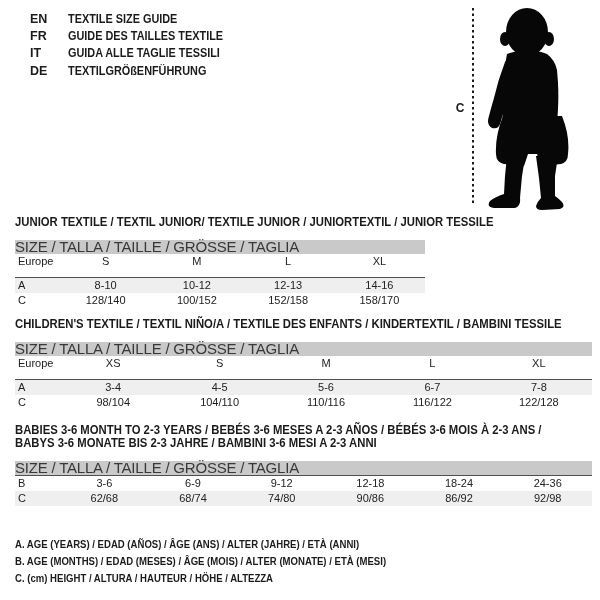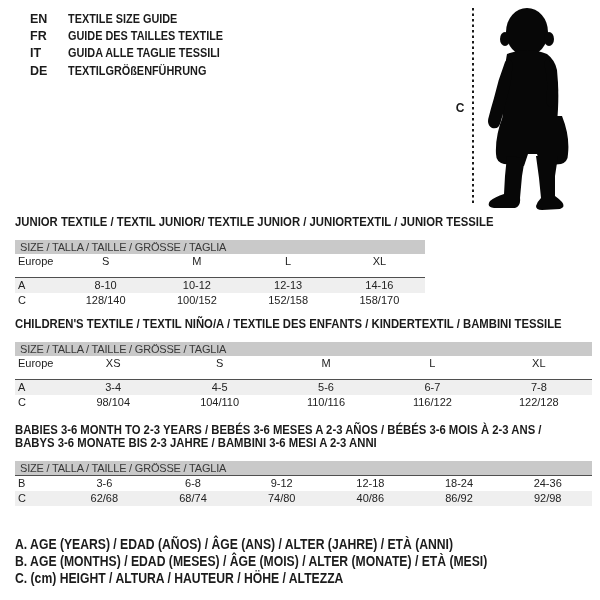--- a/index.html
+++ b/index.html
@@ -26,33 +26,33 @@
                    font-weight:bold; font-size:12px; }
 
   
   .tbl { position:absolute; left:15px; }
   .t1 { top:215px; width:410px; }
   .t2 { top:317px; width:577px; }
   .t3 { top:423px; width:577px; }
   .tbl-title { font-weight:bold; font-size:13px; line-height:13px; color:var(--text); white-space:nowrap; }
   .tbl-gap { height:12px; }
   .size-bar { height:14px; line-height:14px; background:var(--bar-bg,#c9c9c9);
-              color:var(--bar-text,#383838); font-size:11px; padding-left:5px;
+              color:var(--bar-text,#383838); font-size:15px; 
               letter-spacing:-0.2px; }
   .size-bar.ruled { border-bottom:1px solid var(--rule,#4f4f4f); }
   .row { display:flex; font-size:11px; color:var(--cell-text,#222); }
   .row .lbl { flex:0 0 45px; width:45px; padding-left:3px; box-sizing:border-box; text-align:left; }
   .row .val { flex:1; text-align:center; }
   .region-row { height:24px; line-height:15px; border-bottom:1px solid var(--rule,#4f4f4f); box-sizing:border-box; }
   .data-row { height:15px; line-height:15px; }
   .alt { background:var(--row-alt-bg,#efefef); }
 
   
   .legend { left:15px; top:536px; }
-  .legend-line { height:17px; line-height:17px; font-weight:bold; font-size:14px; white-space:nowrap; }
+  .legend-line { height:17px; line-height:17px; font-weight:bold; font-size:11px; white-space:nowrap; }
 </style>
 </head>
 <body>
 
 <div class="abs lang-block">
   <div class="lang-row">
     <span class="lang-code">EN</span>
     <span class="cnd">TEXTILE SIZE GUIDE</span>
   </div>
   <div class="lang-row">
@@ -143,32 +143,32 @@
 </div>
 
 <div class="tbl t3">
   <div class="tbl-title"><span class="cnd">BABIES 3-6 MONTH TO 2-3 YEARS / BEBÉS 3-6 MESES A 2-3 AÑOS / BÉBÉS 3-6 MOIS À 2-3 ANS /</span></div>
   <div class="tbl-title"><span class="cnd">BABYS 3-6 MONATE BIS 2-3 JAHRE / BAMBINI 3-6 MESI A 2-3 ANNI</span></div>
   <div class="tbl-gap"></div>
   <div class="size-bar ruled"><span>SIZE / TALLA / TAILLE / GRÖSSE / TAGLIA</span></div>
   <div class="row data-row">
     <span class="lbl">B</span>
     <span class="val">3-6</span>
-    <span class="val">6-8</span>
+    <span class="val">6-9</span>
     <span class="val">9-12</span>
     <span class="val">12-18</span>
     <span class="val">18-24</span>
     <span class="val">24-36</span>
   </div>
   <div class="row data-row alt">
     <span class="lbl">C</span>
     <span class="val">62/68</span>
     <span class="val">68/74</span>
     <span class="val">74/80</span>
-    <span class="val">40/86</span>
+    <span class="val">90/86</span>
     <span class="val">86/92</span>
     <span class="val">92/98</span>
   </div>
 </div>
 
 <div class="abs legend">
   <div class="legend-line"><span class="cnd">A. AGE (YEARS) / EDAD (AÑOS) / ÂGE (ANS) / ALTER (JAHRE) / ETÀ (ANNI)</span></div>
   <div class="legend-line"><span class="cnd">B. AGE (MONTHS) / EDAD (MESES) / ÂGE (MOIS) / ALTER (MONATE) / ETÀ (MESI)</span></div>
   <div class="legend-line"><span class="cnd">C. (cm) HEIGHT / ALTURA / HAUTEUR / HÖHE / ALTEZZA</span></div>
 </div>

